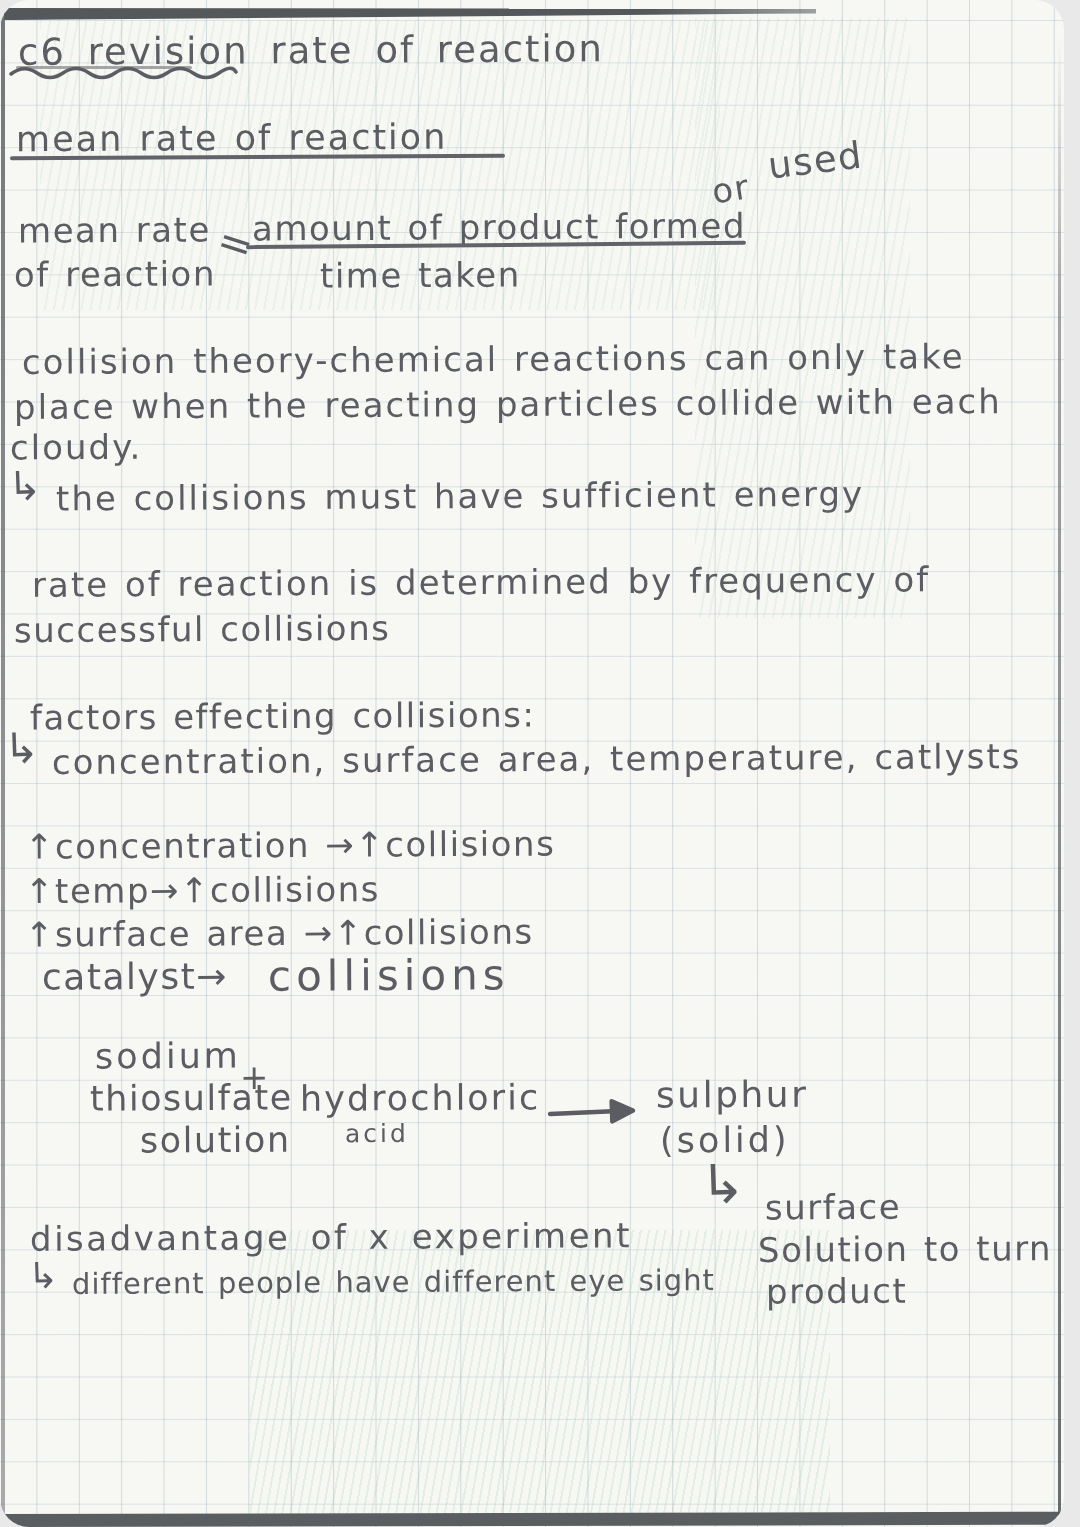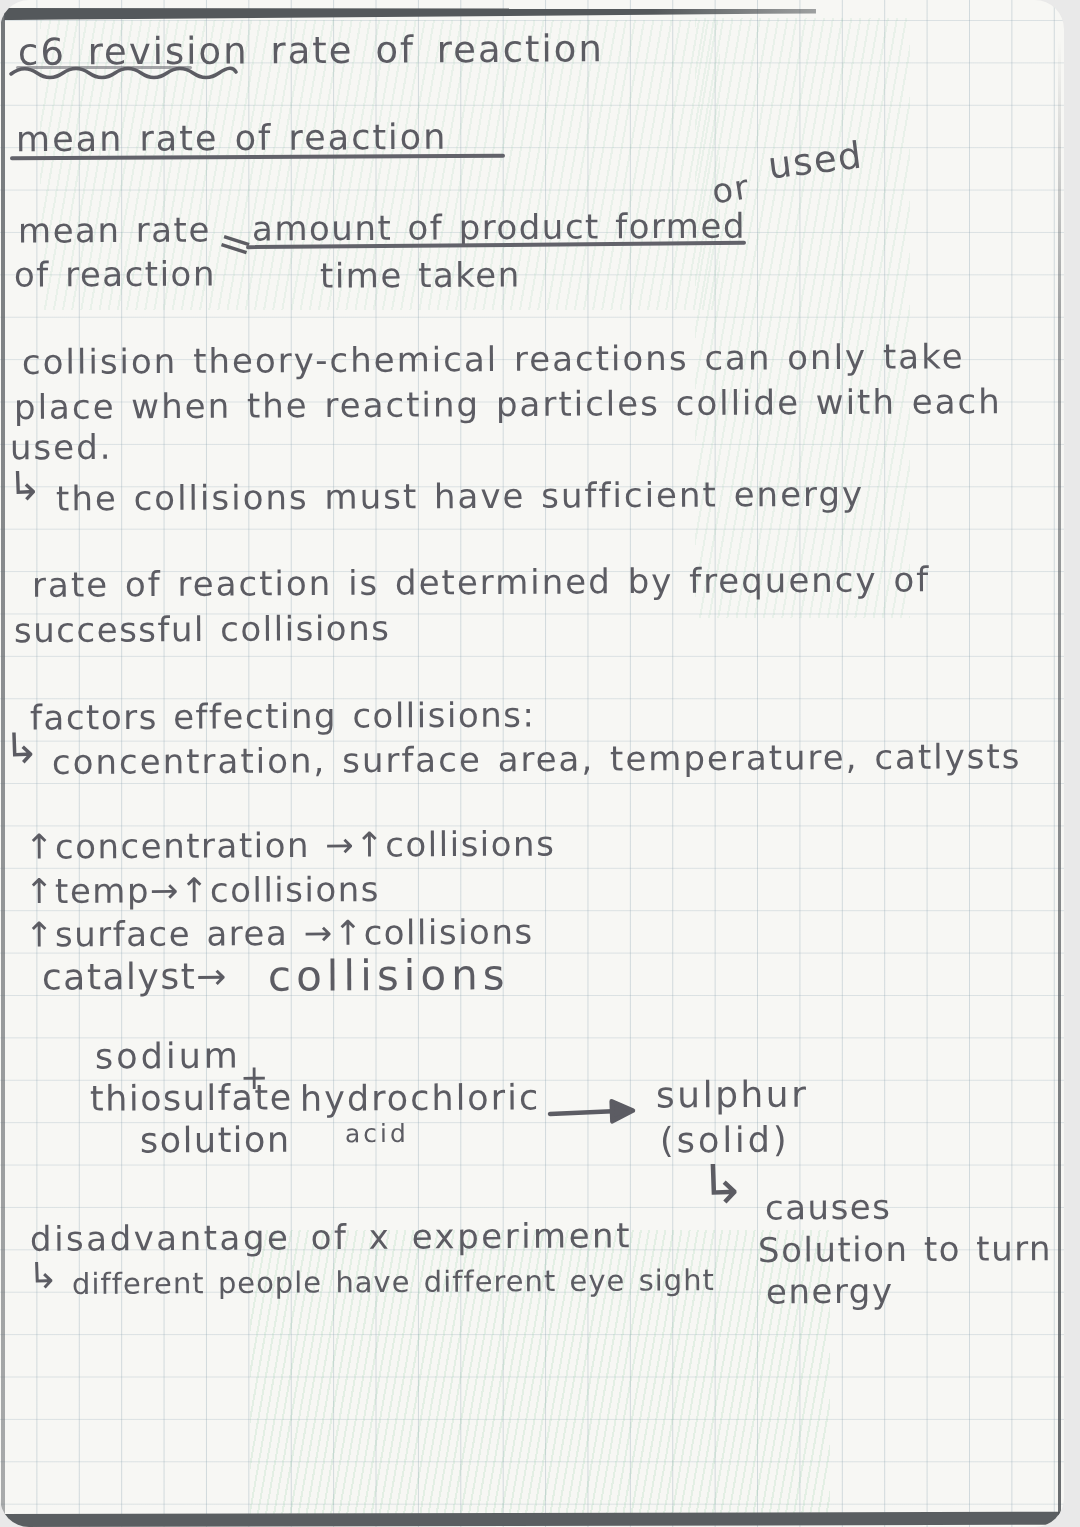--- a/index.html
+++ b/index.html
@@ -65,21 +65,21 @@
   <div class="hw" style="left:14px;top:255px;">of reaction</div>
   <div class="hw" style="left:218px;top:220px;font-size:42px;transform:rotate(18deg);">=</div>
   <div class="hw" style="left:252px;top:208px;">amount of product formed</div>
   <div class="stroke" style="left:246px;top:243px;width:500px;height:4px;transform:rotate(-0.5deg);"></div>
   <div class="hw" style="left:320px;top:256px;">time taken</div>
   <div class="hw" style="left:712px;top:170px;transform:rotate(-9deg);">or</div>
   <div class="hw" style="left:768px;top:140px;font-size:37px;transform:rotate(-7deg);">used</div>
 
   <div class="hw" style="left:22px;top:340px;letter-spacing:2px;">collision theory-chemical reactions can only take</div>
   <div class="hw" style="left:14px;top:385px;letter-spacing:2px;">place when the reacting particles collide with each</div>
-  <div class="hw" style="left:10px;top:428px;letter-spacing:2px;">used.</div>
+  <div class="hw" style="left:10px;top:428px;letter-spacing:2px;">cloudy.</div>
   <div class="arrow-glyph" style="left:8px;top:466px;">↳</div>
   <div class="hw" style="left:56px;top:477px;letter-spacing:2px;">the collisions must have sufficient energy</div>
 
   <div class="hw" style="left:32px;top:563px;letter-spacing:2px;">rate of reaction is determined by frequency of</div>
   <div class="hw" style="left:14px;top:610px;">successful collisions</div>
 
   <div class="hw" style="left:30px;top:697px;">factors effecting collisions:</div>
   <div class="arrow-glyph" style="left:4px;top:728px;font-size:42px;">↳</div>
   <div class="hw" style="left:52px;top:740px;letter-spacing:2px;">concentration, surface area, temperature, catlysts</div>
 
@@ -96,21 +96,21 @@
   <svg style="left:548px;top:1098px;" width="90" height="28" viewBox="0 0 90 28">
     <line x1="2" y1="16" x2="70" y2="13" stroke="#5c5c63" stroke-width="4.5" stroke-linecap="round"></line>
     <path d="M64,3 L85,13 L64,23 Z" fill="none" stroke="#5c5c63" stroke-width="4.5" stroke-linejoin="round" transform="rotate(-2 74 13)" style="fill:#5c5c63"></path>
   </svg>
   <div class="hw" style="left:656px;top:1074px;font-size:36px;letter-spacing:2.5px;">sulphur</div>
   <div class="hw" style="left:140px;top:1120px;font-size:35px;">solution</div>
   <div class="hw" style="left:345px;top:1120px;font-size:25px;letter-spacing:3px;">acid</div>
   <div class="hw" style="left:660px;top:1120px;font-size:35px;letter-spacing:3px;">(solid)</div>
 
   <div class="arrow-glyph" style="left:700px;top:1158px;font-size:54px;">↳</div>
-  <div class="hw" style="left:765px;top:1188px;">causes</div>
+  <div class="hw" style="left:765px;top:1188px;">surface</div>
   <div class="hw" style="left:758px;top:1230px;">Solution to turn</div>
-  <div class="hw" style="left:766px;top:1272px;">energy</div>
+  <div class="hw" style="left:766px;top:1272px;">product</div>
 
   <div class="hw" style="left:30px;top:1218px;letter-spacing:2.5px;word-spacing:7px;">disadvantage of x experiment</div>
   <div class="arrow-glyph" style="left:28px;top:1258px;font-size:36px;">↳</div>
   <div class="hw" style="left:72px;top:1266px;font-size:29px;letter-spacing:1px;">different people have different eye sight</div>
 
 </div>
 
 </body></html>

